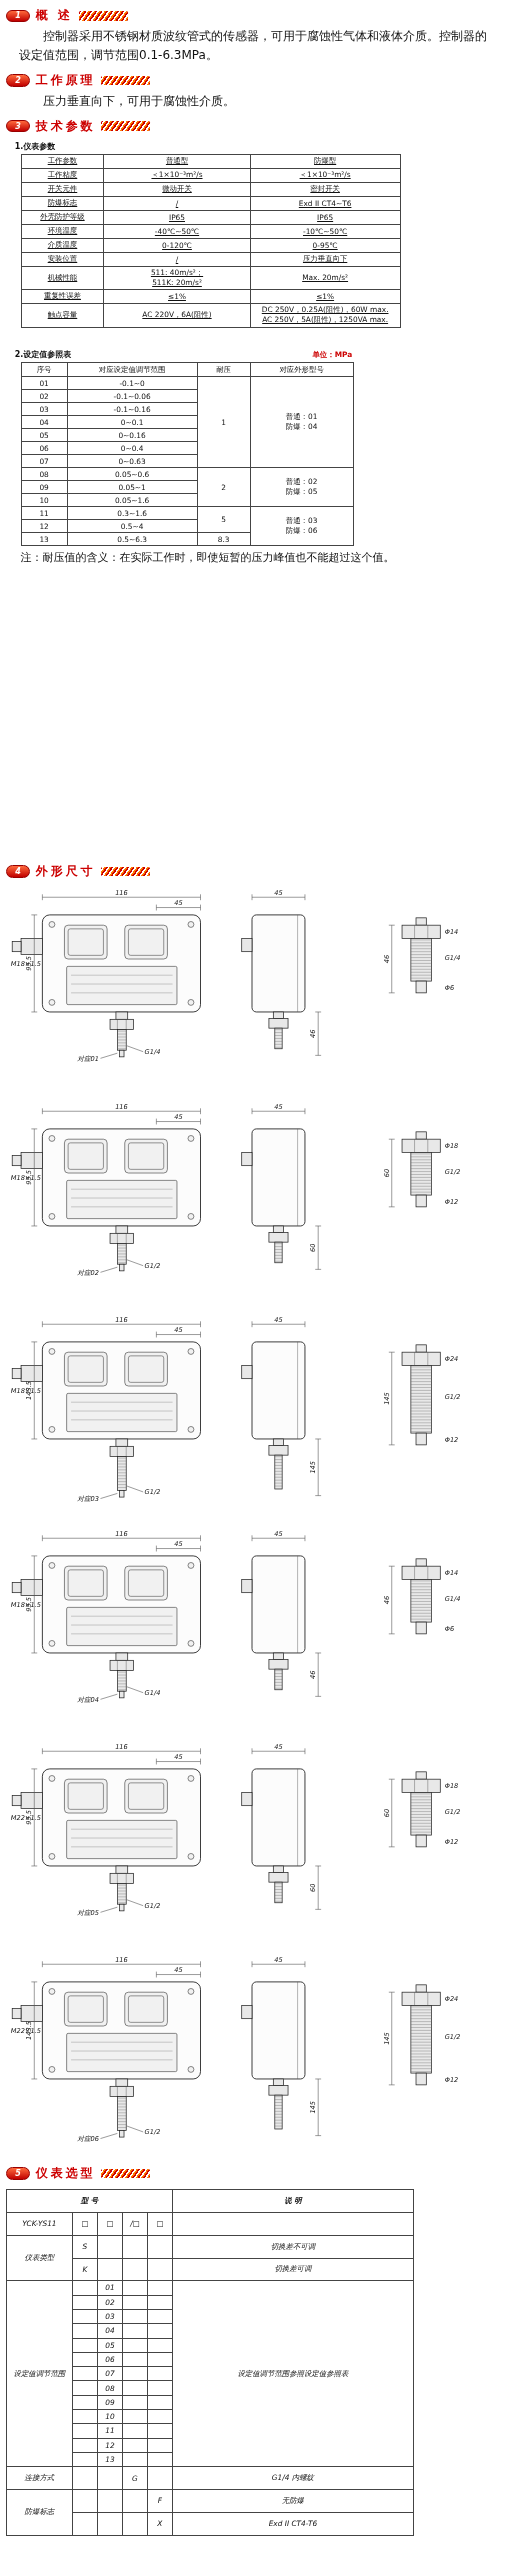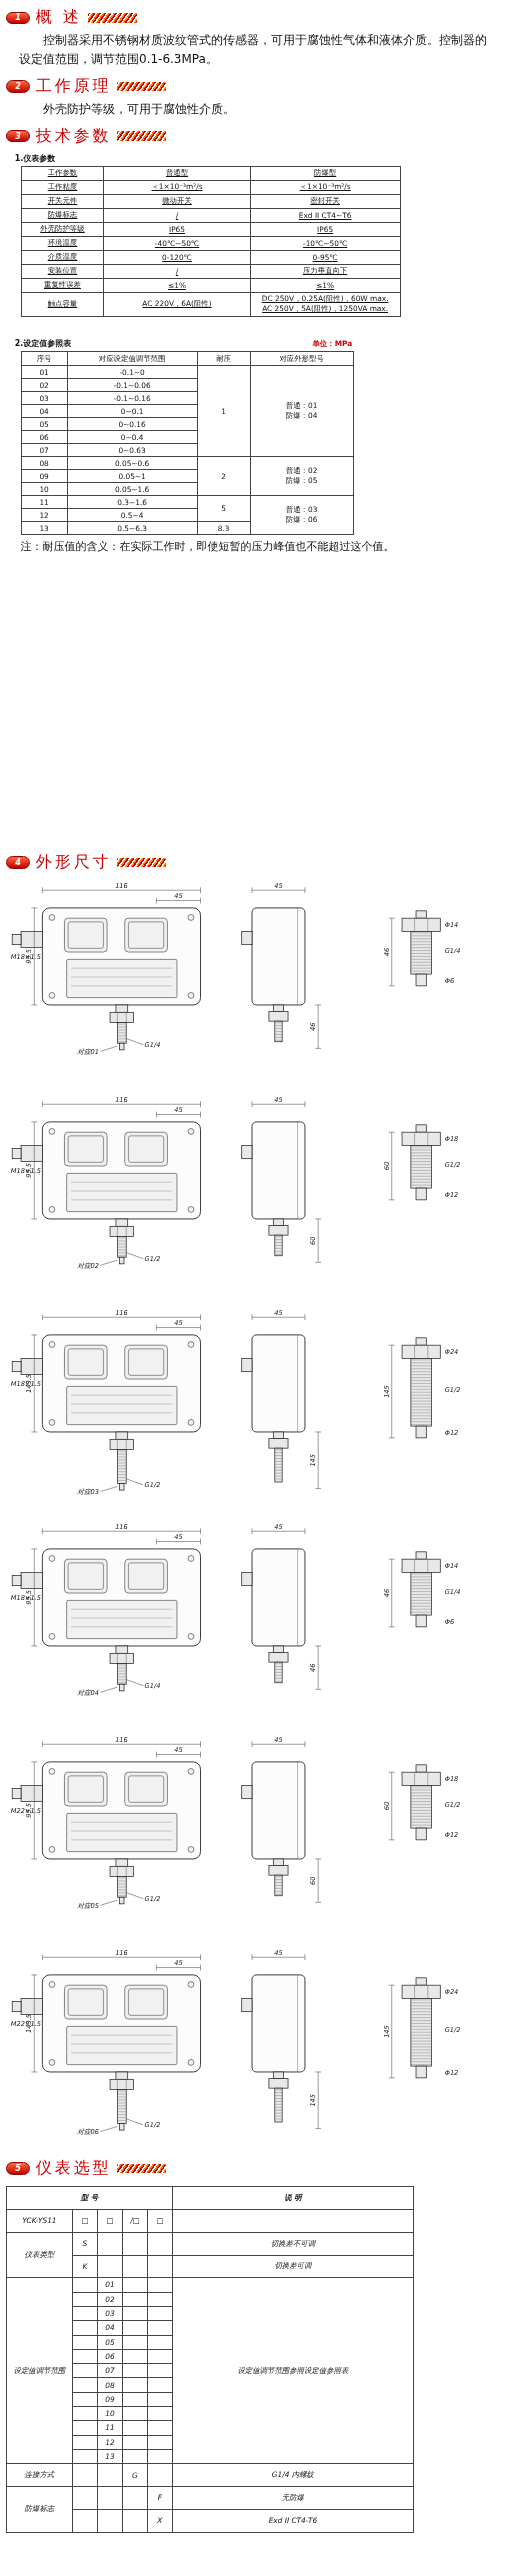--- a/index.html
+++ b/index.html
@@ -7,21 +7,21 @@
     width:512px;height:2576px;overflow:hidden;background:#ffffff;color:#111;
     font-family:"DejaVu Sans","Liberation Sans",sans-serif;
   }
   .sec{display:flex;align-items:center;gap:5.9px;margin:7.4px 5.9px 2.9px 5.9px;}
   .badge{
     display:inline-block;min-width:10.3px;text-align:center;
     background:linear-gradient(180deg,#ff6a3c,#c00000);
     color:#fff;font-weight:bold;font-style:italic;font-size:8px;
     padding:0.7px 5.9px;border-radius:6.6px;border:0.7px solid #900;
   }
-  .sec-title{color:#cc0000;font-size:16px;font-weight:normal;letter-spacing:2.9px;}
+  .sec-title{color:#cc0000;font-size:12px;font-weight:bold;letter-spacing:2.9px;}
   .deco{
     width:49px;height:9.6px;border-radius:1.5px;
     background:repeating-linear-gradient(-55deg,#cc0000 0 1.5px,#ff7a00 1.5px 2.9px,#ffffff 2.9px 4.4px);
   }
   .para{font-size:12px;line-height:1.55;margin:1.5px 19px 4.4px 19px;text-indent:2em;}
   .sub{font-size:8px;font-weight:bold;margin:5.9px 0 2.2px 14.7px;}
   .sub2-row{display:flex;justify-content:space-between;align-items:flex-end;width:339px;margin-left:14.7px;margin-top:21px;}
   .sub2-row .sub{margin:0;}
   .unit{color:#cc0000;font-size:7.4px;font-weight:bold;padding-right:1.5px;}
   table{border-collapse:collapse;}
@@ -55,21 +55,21 @@
   <span class="sec-title">概  述</span>
   <span class="deco"></span>
 </div>
 <p class="para">控制器采用不锈钢材质波纹管式的传感器，可用于腐蚀性气体和液体介质。控制器的设定值范围，调节范围0.1-6.3MPa。</p>
 
 <div class="sec">
   <span class="badge">2</span>
   <span class="sec-title">工作原理</span>
   <span class="deco"></span>
 </div>
-<p class="para">外壳防护等级，可用于腐蚀性介质。</p>
+<p class="para">压力垂直向下，可用于腐蚀性介质。</p>
 
 <div class="sec">
   <span class="badge">3</span>
   <span class="sec-title">技术参数</span>
   <span class="deco"></span>
 </div>
 
 <div class="sub">1.仪表参数</div>
 <table class="t1">
   <colgroup>
@@ -112,20 +112,26 @@
       </tr>
       <tr>
         <td>介质温度</td>
         <td>0-120℃</td>
         <td>0-95℃</td>
       </tr>
       <tr>
         <td>安装位置</td>
         <td>/</td>
         <td>压力垂直向下</td>
+      </tr>
+      <tr>
+        <td>机械性能</td>
+        <td>511: 40m/s²；
+511K: 20m/s²</td>
+        <td>Max. 20m/s²</td>
       </tr>
       <tr>
         <td>重复性误差</td>
         <td>≤1%</td>
         <td>≤1%</td>
       </tr>
       <tr>
         <td>触点容量</td>
         <td>AC 220V，6A(阻性)</td>
         <td>DC 250V，0.25A(阻性)，60W max.

